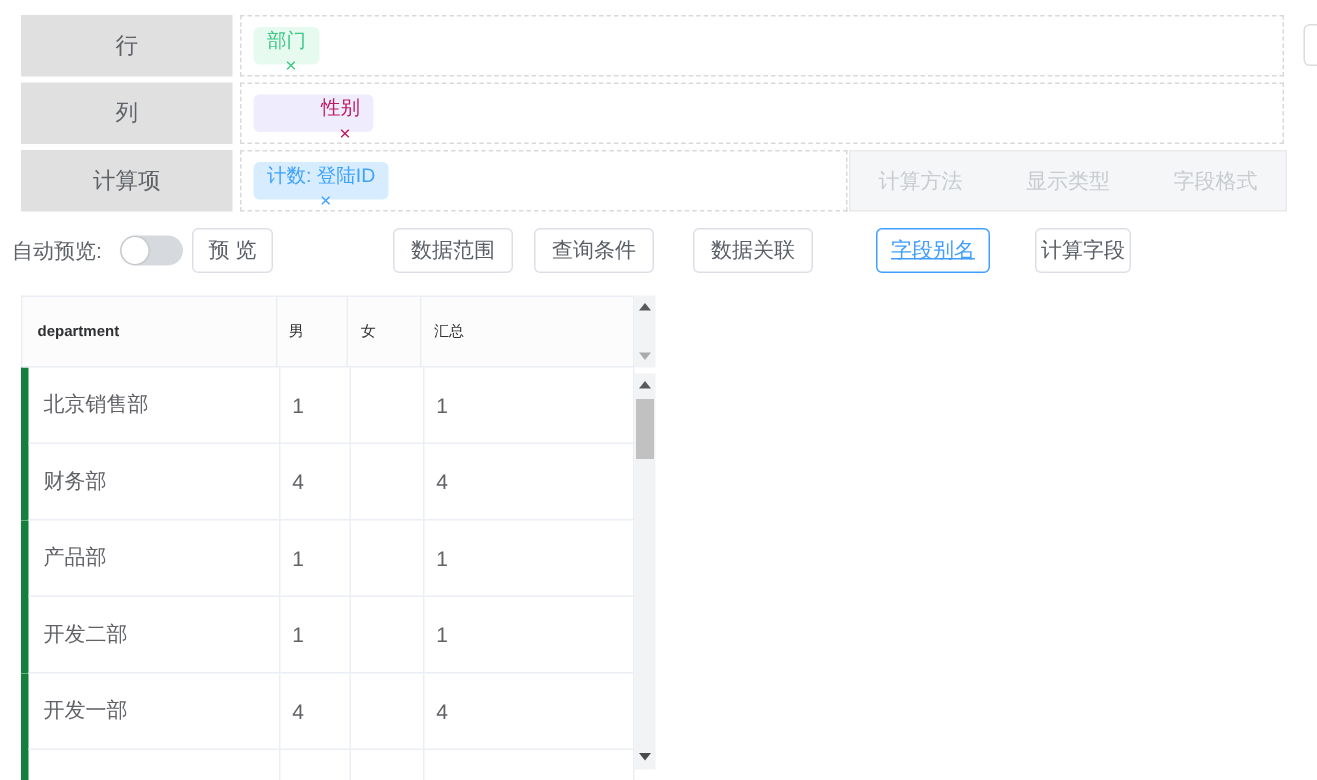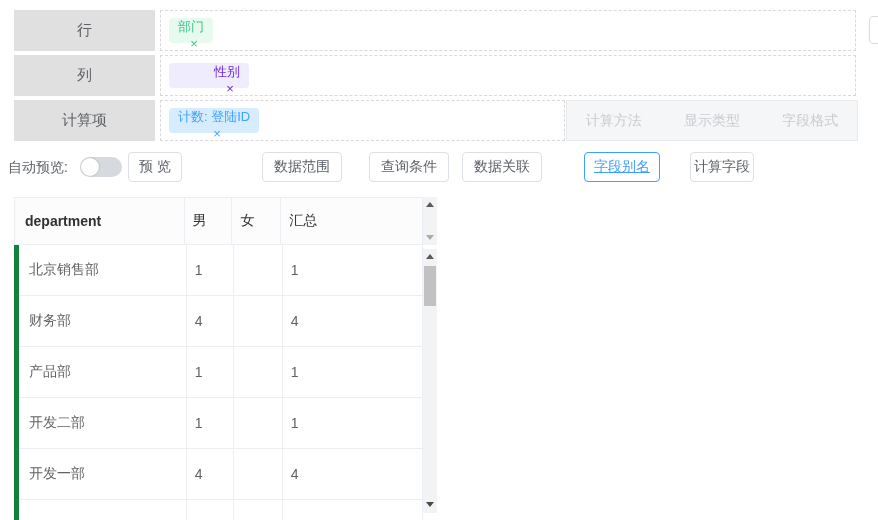--- a/index.html
+++ b/index.html
@@ -11,21 +11,21 @@
   .plabel { position:absolute; left:14px; width:141px; height:41px; background:#e0e0e0;
             color:#5f6368; font-size:15px; display:flex; align-items:center; justify-content:center; }
   .dz { position:absolute; left:160px; height:41px; border:1px dashed #d9d9d9; background:#fff;
         display:flex; align-items:center; padding-left:8px; }
   .dz-wide { width:696px; }
   .dz-narrow { width:405px; }
   .tag { display:inline-flex; align-items:center; height:25px; padding:0 9px; border-radius:4px;
          font-size:13px; white-space:nowrap;flex-direction:column; }
   .tag .tag-x { margin-left:6px; font-size:13px; cursor:pointer; }
   .tag-green { background:#e7faf0; color:#3ec786; }
-  .tag-purple { background:#efecfd; color:#6d28d9;padding-left:45px; }
+  .tag-purple { background:#efecfd; color:#be185d;padding-left:45px; }
   .tag-blue { background:#d7ecfe; color:#3ea2ff; }
 
   .disabled-panel { position:absolute; left:566px; top:100px; width:292px; height:41px;
                     background:#f5f6f7; border:1px solid #e9eaeb; display:flex; align-items:center;
                     justify-content:space-around; padding:0 14px;gap:33px; }
   .disabled-panel span { color:#c8ccd1; font-size:14px; }
 
   .corner-box { position:absolute; left:869px; top:16px; width:18px; height:28px;
                 border:1px solid #dcdcdc; border-radius:4px 0 0 4px; background:#fff; }
 
@@ -34,33 +34,33 @@
                 font-size:14px; color:#5f6368; }
   .toggle { position:absolute; left:80px; top:157px; width:42px; height:20px; border-radius:10px;
             background:#d6dade; cursor:pointer; }
   .toggle .knob { position:absolute; left:1px; top:1px; width:18px; height:18px; border-radius:50%;
                   background:#fff; box-shadow:0 0 2px rgba(0,0,0,.25); }
   .btn { position:absolute; top:152px; height:30px; background:#fff; border:1px solid #dcdfe6;
          border-radius:4px; font-size:14px; color:#5a5e66; display:flex; align-items:center;
          justify-content:center; cursor:pointer; font-family:inherit; }
   .btn-preview { left:128px; width:54px; }
   .btn-1 { left:262px; width:80px; }
-  .btn-2 { left:369px; width:80px; }
+  .btn-2 { left:356px; width:80px; }
   .btn-3 { left:462px; width:80px; }
   .btn-4 { left:584px; width:76px;text-decoration:underline; }
   .btn-5 { left:662px; width:64px;margin-left:28px; }
   .btn.active { border-color:#409eff; color:#409eff; }
 
   
   .tbl { position:absolute; left:14px; top:197px; width:409px; }
   .thead { display:flex; height:48px; border-top:1px solid #ebeef5; border-left:1px solid #ebeef5;
            background:#fcfcfc; }
   .th, .td { border-right:1px solid #ebeef5; border-bottom:1px solid #ebeef5;
              display:flex; align-items:center; padding-left:8px; overflow:hidden; }
-  .th { font-size:14px; color:#303133; }
+  .th { font-size:10px; color:#303133; }
   .th.c0 { font-weight:bold; padding-left:10px; }
   .trow { display:flex; height:51px; border-left:5px solid #15803d; background:#fff; }
   .td { font-size:14px; color:#606266; }
   .td.c0 { padding-left:10px; }
   .c0 { width:170px; } .c1 { width:48px; } .c2 { width:49px; } .c3 { width:142px; }
   .trow-partial { height:21px; }
   .trow-partial .td { border-bottom:none; }
 
   
   .sb { position:absolute; width:14px; background:#f2f3f4; }

